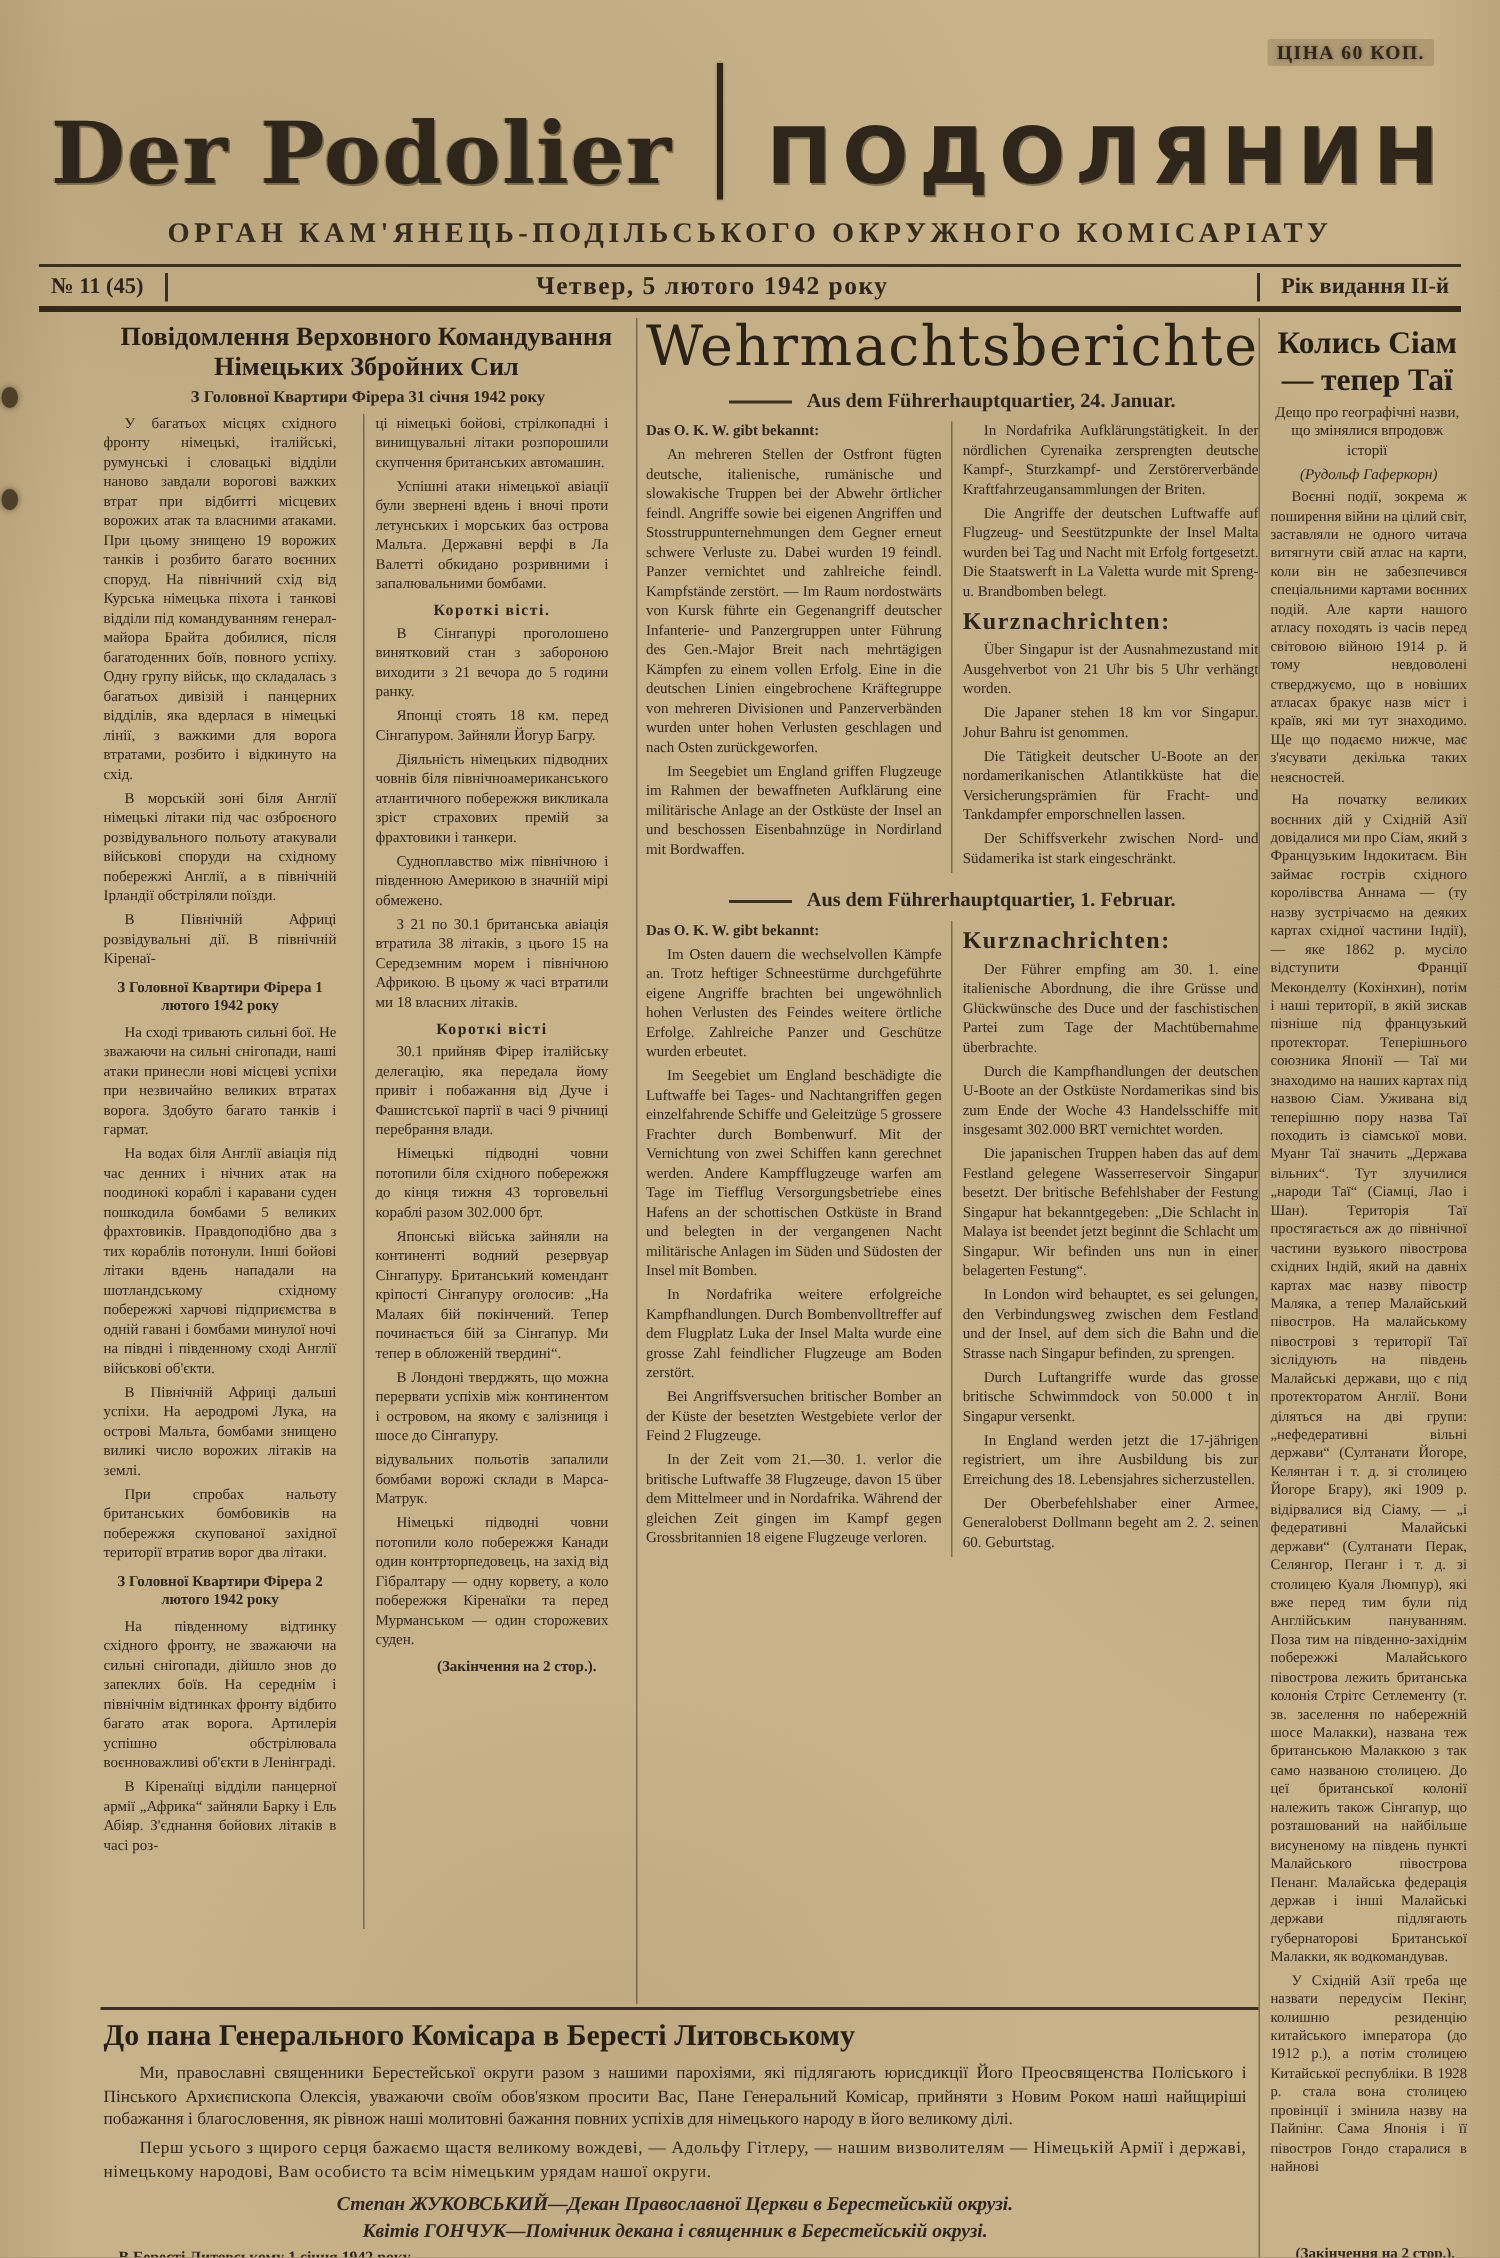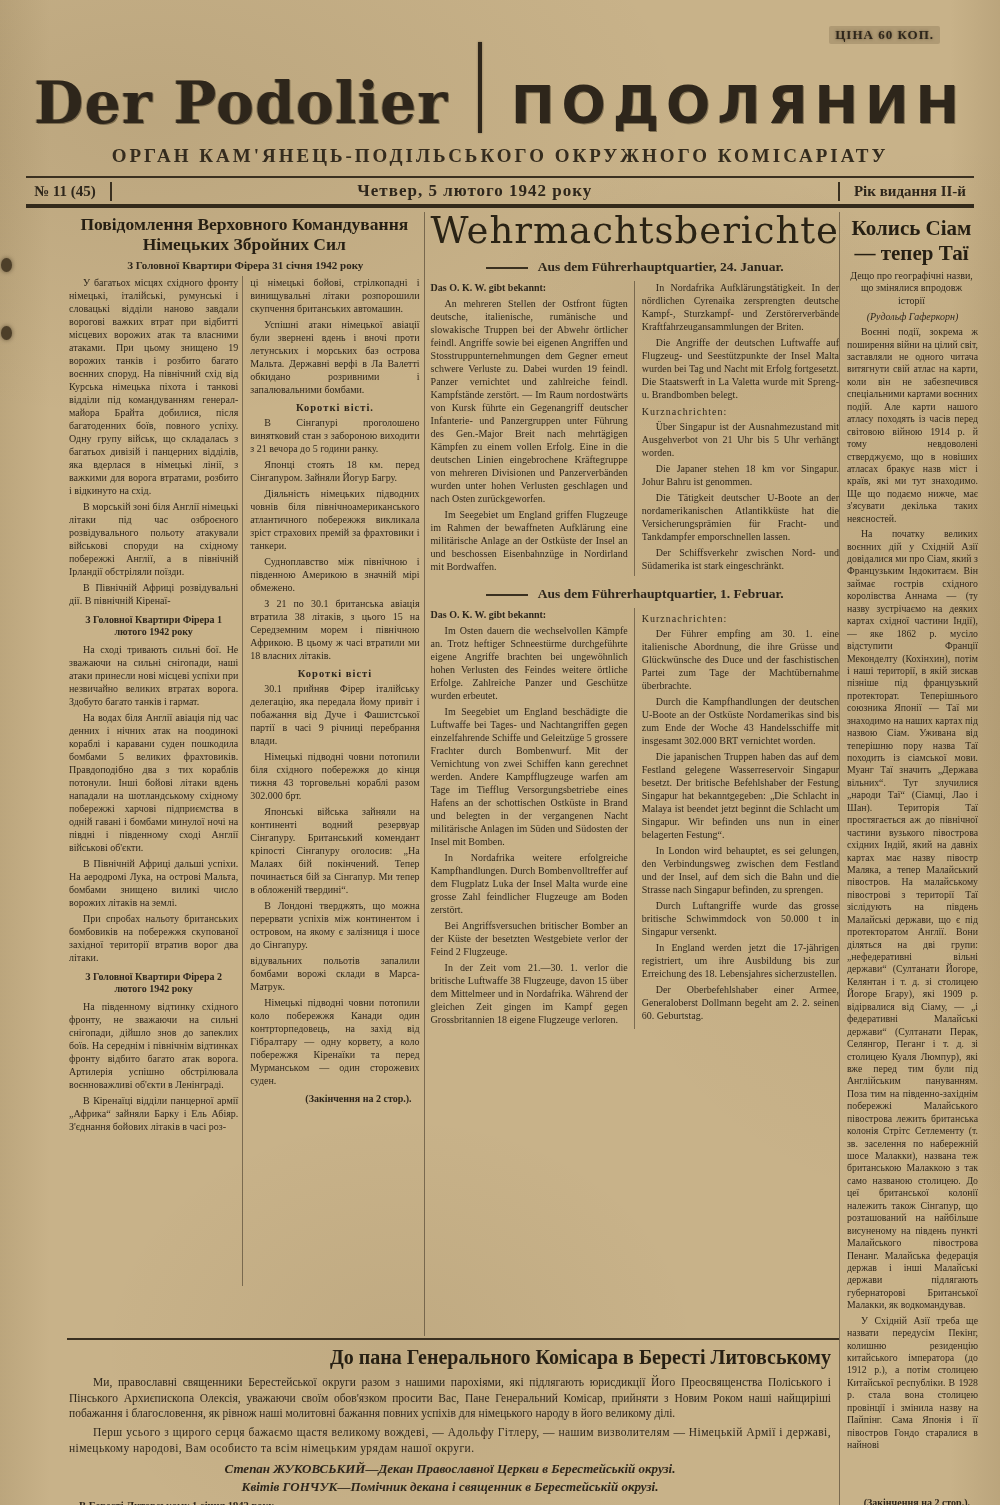--- a/index.html
+++ b/index.html
@@ -13,21 +13,21 @@
       radial-gradient(500px 400px at 40% 90%, rgba(80,60,30,.07), transparent 60%),
       radial-gradient(300px 200px at 70% 20%, rgba(90,70,40,.08), transparent 70%),
       linear-gradient(90deg, rgba(110,88,50,.14), rgba(110,88,50,0) 5%, rgba(110,88,50,0) 95%, rgba(110,88,50,.15)),
       #c8b289;
   }
   .hole{position:absolute;left:1px;width:11px;height:14px;border-radius:50%;background:#4d3f29;box-shadow:0 0 4px rgba(40,30,15,.6);}
   .hole1{top:258px}.hole2{top:326px}
 
   
   .masthead{padding-top:16px;}
-  .price{position:absolute;top:26px;right:60px;font-weight:bold;font-size:13px;letter-spacing:1px;
+  .price{position:absolute;top:26px;right:44px;font-weight:bold;font-size:13px;letter-spacing:1px;
          text-shadow:0 0 3px rgba(55,40,20,.55);background:rgba(60,45,22,.18);padding:1px 6px;border-radius:2px;}
   .title-row{display:flex;align-items:baseline;justify-content:space-between;padding:22px 34px 0 34px;}
   .title-de{font-family:"DejaVu Serif",serif;font-weight:bold;font-size:57px;line-height:1;
             letter-spacing:1px;text-shadow:1px 1px 0 rgba(45,35,18,.45), -1px 0 0 rgba(45,35,18,.3);margin-top:36px;}
   .title-bar{align-self:stretch;width:4px;background:#2e261b;margin:4px 14px 0 14px;box-shadow:0 0 2px rgba(45,35,18,.5);}
   .title-ua{font-family:"DejaVu Sans",sans-serif;font-weight:bold;font-size:52px;line-height:1.06;
             letter-spacing:7px;text-shadow:1px 1px 0 rgba(45,35,18,.45);}
   .organ{margin-top:12px;text-align:center;font-weight:bold;font-size:19px;letter-spacing:3px;color:#352c1e;}
   .issue-row{display:flex;align-items:center;justify-content:space-between;margin:9px 26px 0 26px;
              border-top:2px solid #3a3020;border-bottom:4px solid #332a1b;padding:3px 6px;}
@@ -39,53 +39,53 @@
   .body-row{display:flex;margin:4px 22px 0 28px;height:1300px;overflow:hidden;}
   .left-area{width:772px;display:flex;flex-direction:column;margin-left:39px;}
   .ua-de-row{display:flex;height:1124px;overflow:hidden;}
   .ua-wrap{width:376px;}
   .de-wrap{flex:1;border-left:1px solid rgba(58,48,32,.55);padding-left:6px;}
   .col4{flex:1;border-left:1px solid rgba(58,48,32,.55);padding-left:7px;display:flex;flex-direction:column;overflow:hidden;}
 
   .ua-head{margin:2px 4px 2px 2px;font-size:17.5px;line-height:1.16;text-align:center;font-weight:bold;color:#261f13;}
   .dateline{font-weight:bold;text-align:center;font-size:11px;margin:4px 2px 5px 2px;}
   .ua-cols{display:flex;height:1010px;overflow:hidden;}
-  .col{width:50%;padding:0 4px 0 2px;}
+  .col{width:50%;padding:0 18px 0 2px;}
   .col-rule{border-right:1px solid rgba(58,48,32,.55);}
   .col + .col{padding-left:7px;}
 
   .p{margin:0 0 3px 0;font-size:10px;line-height:1.3;text-align:justify;text-indent:14px;}
   .p.noindent{text-indent:0;}
   .kv-title{font-weight:bold;text-align:center;font-size:10.5px;letter-spacing:1px;margin:6px 0 3px 0;}
   .dateline-sm{font-weight:bold;text-align:center;font-size:10px;margin:7px 0 4px 0;line-height:1.25;}
   .cont{font-weight:bold;font-size:10px;text-align:right;padding:3px 8px 4px 0;}
 
   
   .de-headline{margin:0 0 8px 0;font-family:"DejaVu Serif",serif;font-weight:normal;font-size:37px;line-height:1.05;
                text-align:center;letter-spacing:1px;color:#2a2315;}
   .de-dateline{font-weight:bold;font-size:13.5px;text-align:center;margin:2px 0 6px 0;}
   .de-dateline::before{content:"";display:inline-block;width:42px;border-top:2px solid #3a3020;vertical-align:middle;margin-right:10px;}
   .de-intro{font-weight:bold;text-indent:0;}
   .de-twocol{display:flex;}
   .de-sub{width:50%;padding:0 6px 0 0;}
   .de-sub-rule{border-right:1px solid rgba(58,48,32,.55);}
   .de-sub + .de-sub{padding-left:7px;padding-right:0;}
-  .kn-title{font-weight:normal;font-size:10px;letter-spacing:1px;margin:5px 0 3px 0;}
+  .kn-title{font-weight:bold;font-size:16px;letter-spacing:1px;margin:5px 0 3px 0;}
   .de-sec2{margin-top:10px;}
 
   
   .siam-head{margin:4px 2px 4px 0;font-size:21px;line-height:1.18;font-weight:bold;text-align:center;color:#261f13;}
   .siam-deck{font-size:10px;line-height:1.25;text-align:center;margin:0 2px 4px 0;}
   .siam-byline{font-style:italic;font-size:10px;text-align:center;margin-bottom:4px;}
   .siam-body{flex:1;overflow:hidden;}
   .siam-body .p{font-size:9.8px;line-height:1.27;}
 
   
   .letter{border-top:2px solid #3a3020;margin-top:2px;padding:6px 8px 0 2px;flex:1;overflow:hidden;}
-  .letter-head{margin:0 0 6px 0;font-size:20px;font-weight:bold;text-align:right;color:#261f13;}
+  .letter-head{margin:0 0 6px 0;font-size:20px;font-weight:bold;text-align:left;color:#261f13;}
   .letter-p{margin:0 0 4px 0;font-size:11.5px;line-height:1.34;text-align:justify;text-indent:24px;}
   .letter-p.sp{letter-spacing:.4px;}
   .sig{font-weight:bold;font-style:italic;font-size:13px;text-align:center;line-height:1.4;}
   .letter-date{font-weight:bold;font-size:10.5px;margin-top:3px;text-indent:10px;}
 </style>
 </head>
 <body>
 
 <div class="page">
   <div class="hole hole1"></div>

